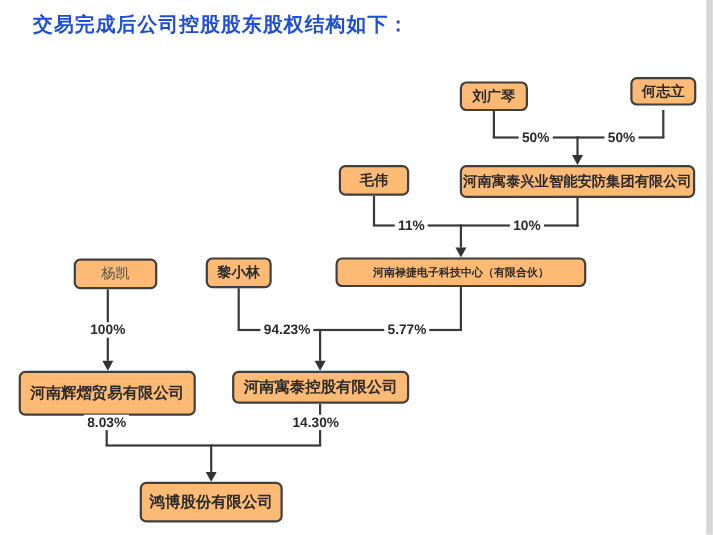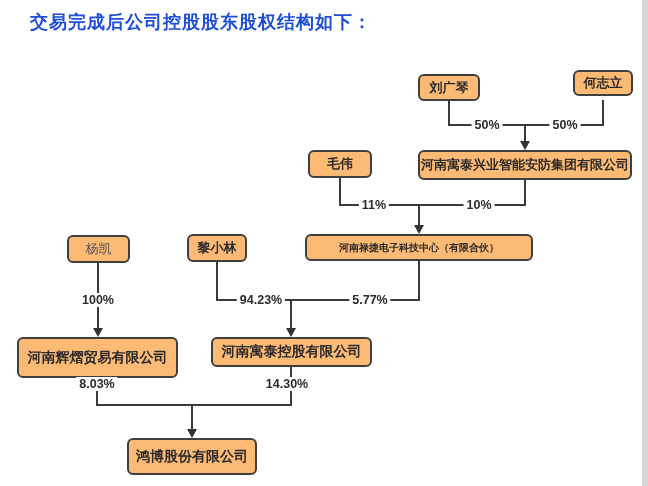--- a/index.html
+++ b/index.html
@@ -77,21 +77,21 @@
   <span class="pct" style="left:354px;top:300px;margin-left:16px;">5.77%</span>
   <span class="pct" style="left:98px;top:300px;">100%</span>
   <span class="pct" style="left:97px;top:384px;">8.03%</span>
   <span class="pct" style="left:287px;top:384px;">14.30%</span>
 
   <div class="node" style="left:418px;top:74px;width:62px;height:27px;font-size:13px;">刘广琴</div>
   <div class="node" style="left:573px;top:70px;width:60px;height:26px;font-size:13px;">何志立</div>
   <div class="node" style="left:308px;top:150px;width:64px;height:28px;font-size:13px;">毛伟</div>
   <div class="node" style="left:418px;top:150px;width:214px;height:30px;font-size:13px;">河南寓泰兴业智能安防集团有限公司</div>
   <div class="node" style="left:305px;top:234px;width:228px;height:27px;font-size:10px;">河南禄捷电子科技中心（有限合伙）</div>
-  <div class="node light" style="left:67px;top:235px;width:63px;height:28px;font-size:13px;">杨凯</div>
+  <div class="node light" style="left:67px;top:235px;width:76px;height:28px;font-size:13px;">杨凯</div>
   <div class="node" style="left:187px;top:234px;width:60px;height:28px;font-size:13px;">黎小林</div>
   <div class="node" style="left:17px;top:337px;width:161px;height:41px;font-size:14px;">河南辉熠贸易有限公司</div>
   <div class="node" style="left:211px;top:337px;width:161px;height:30px;font-size:14px;">河南寓泰控股有限公司</div>
   <div class="node" style="left:127px;top:438px;width:130px;height:37px;font-size:14px;">鸿博股份有限公司</div>
 
 </div>
 
 <div class="edge-strip"></div>
 
 </body></html>

